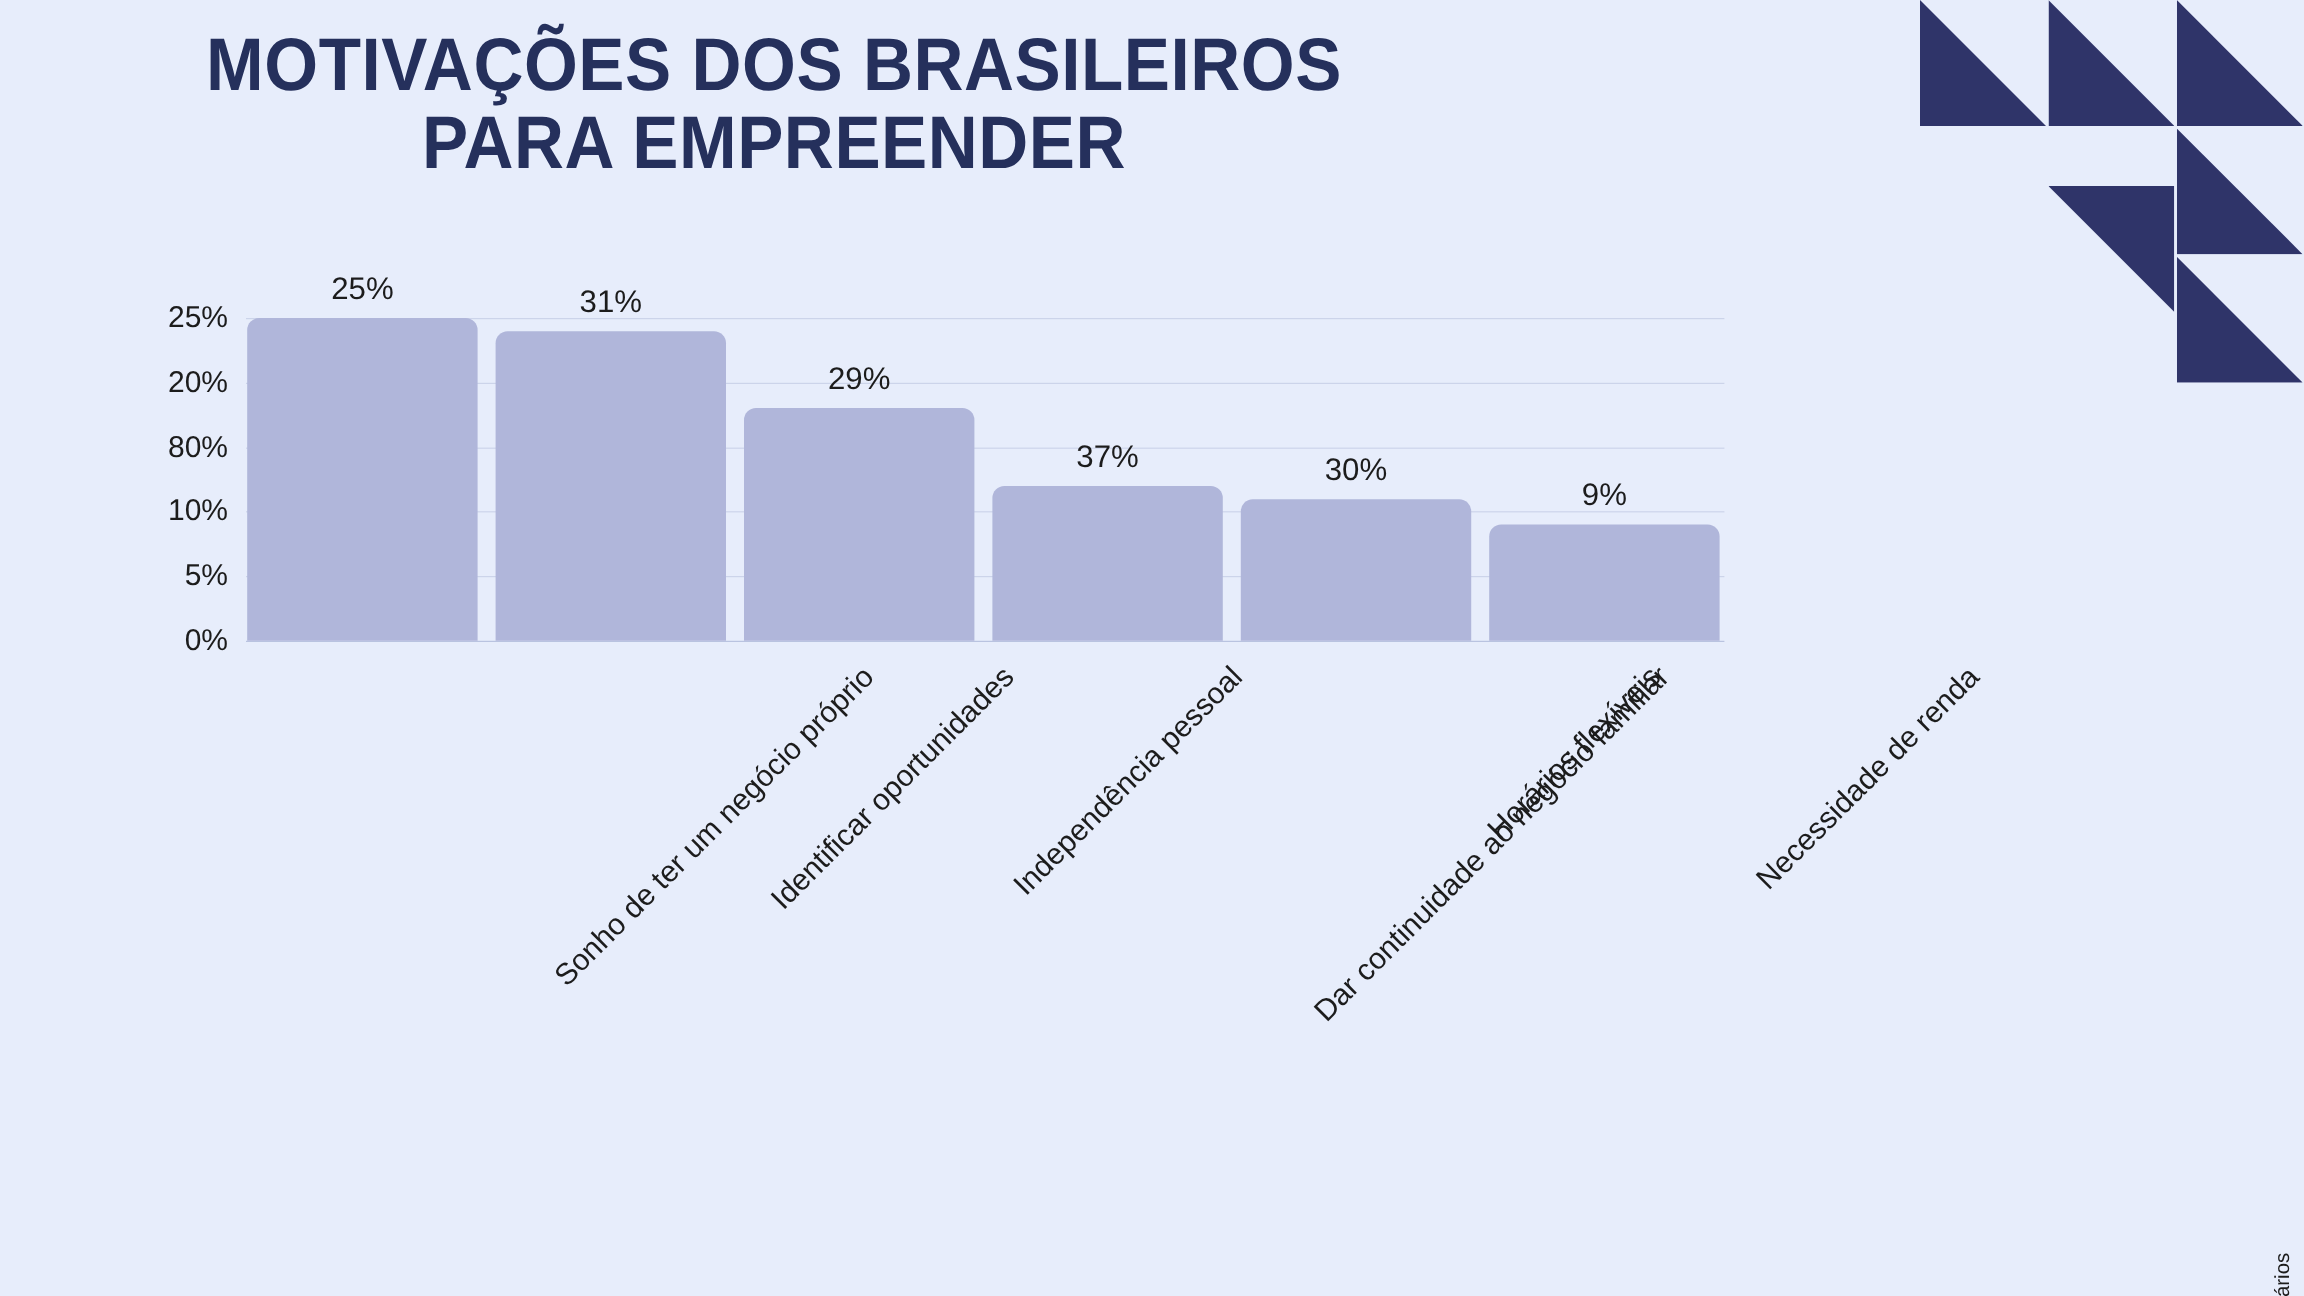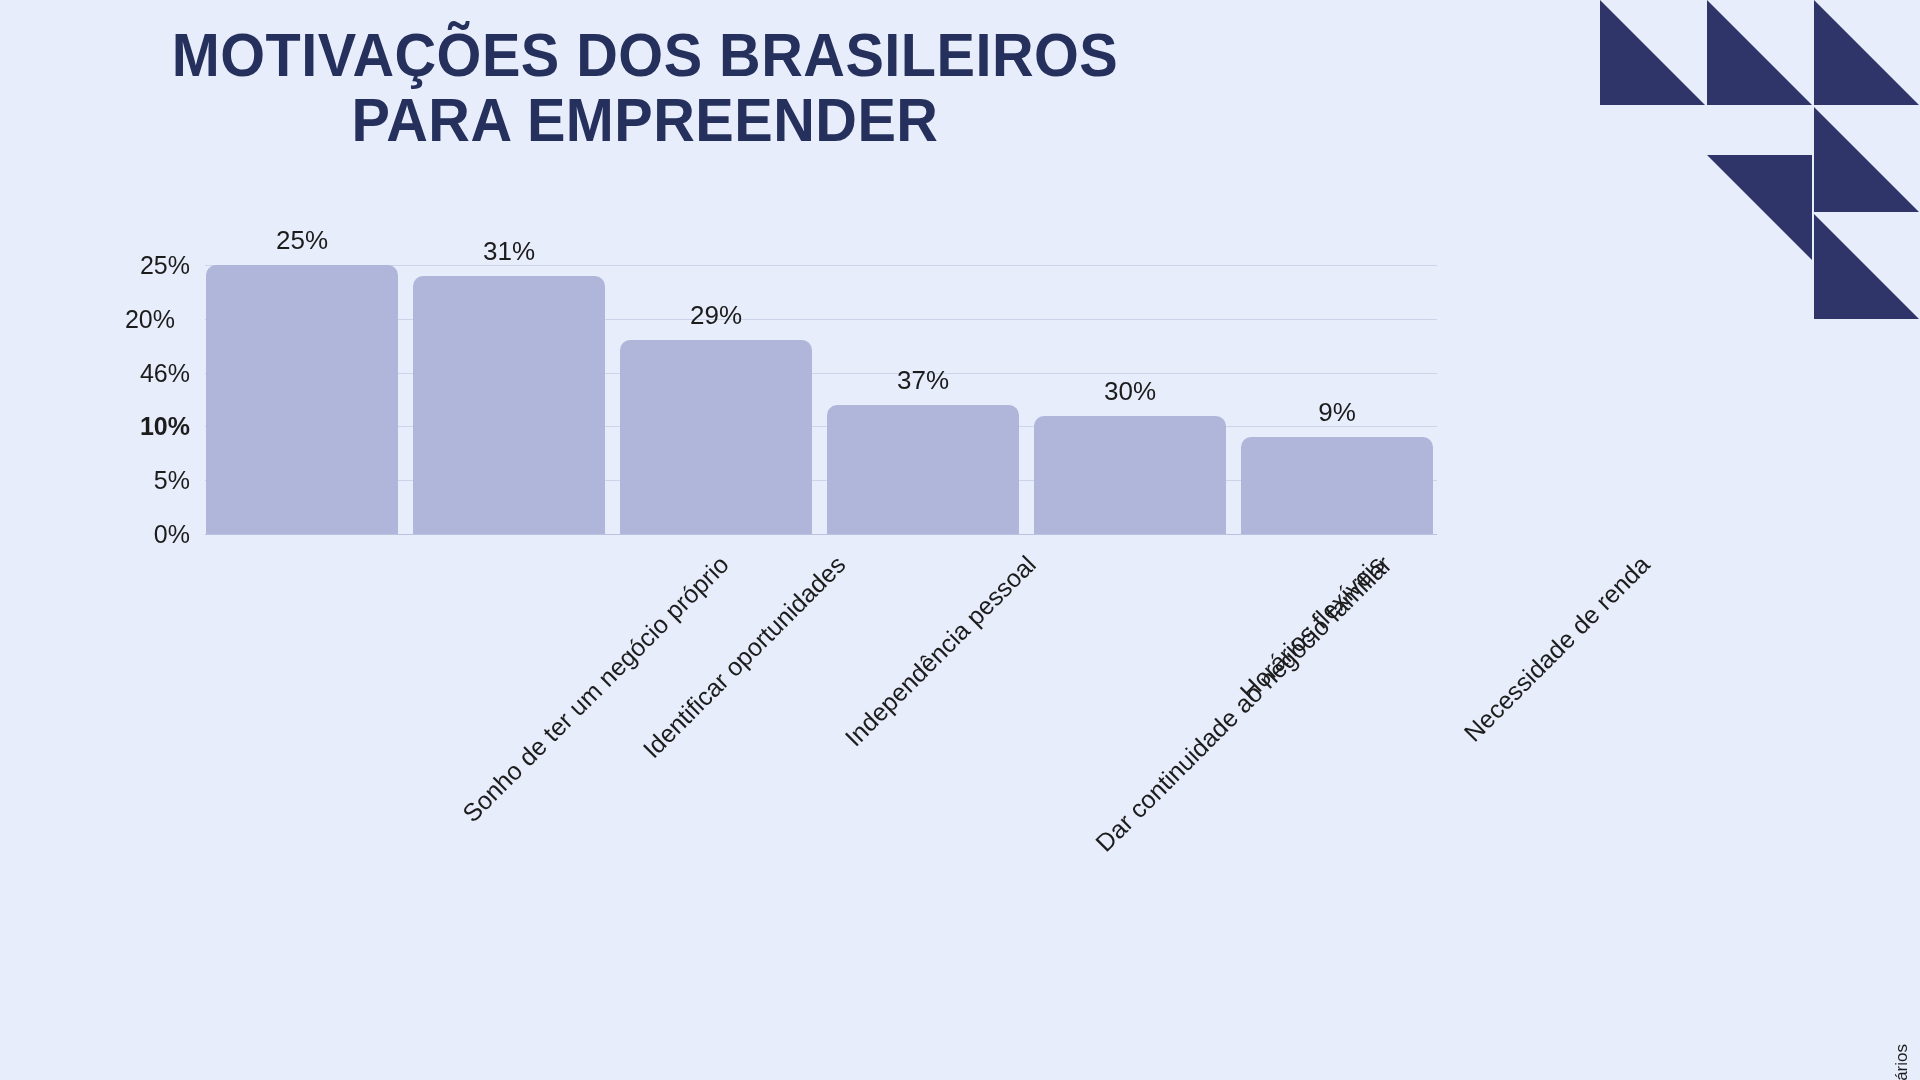--- a/index.html
+++ b/index.html
@@ -106,23 +106,23 @@
       <div class="axis-base" style="top: 534px;"></div>
       <div class="gridline" style="top: 480.2px;"></div>
       <div class="gridline" style="top: 426.4px;"></div>
       <div class="gridline" style="top: 372.6px;"></div>
       <div class="gridline" style="top: 318.8px;"></div>
       <div class="gridline" style="top: 265px;"></div>
     </div>
   <div id="yticks">
       <div class="ytick" style="top: 534px;">0%</div>
       <div class="ytick" style="top: 480.2px;">5%</div>
-      <div class="ytick" style="top: 426.4px; font-weight: bold;">10%</div>
-      <div class="ytick" style="top: 372.6px;">46%</div>
-      <div class="ytick" style="top: 318.8px; text-align: center;">20%</div>
+      <div class="ytick" style="top: 426.4px;">10%</div>
+      <div class="ytick" style="top: 372.6px;">80%</div>
+      <div class="ytick" style="top: 318.8px;">20%</div>
       <div class="ytick" style="top: 265px;">25%</div>
     </div>
   <div id="bars">
       <div class="bar" style="left: 206px; top: 265px; width: 192px; height: 269px; background: rgb(176, 182, 218);"></div>
       <div class="bar-value" style="left: 302px; top: 225px;">25%</div>
       <div class="bar" style="left: 413px; top: 275.76px; width: 192px; height: 258.24px; background: rgb(176, 182, 218);"></div>
       <div class="bar-value" style="left: 509px; top: 235.76px;">31%</div>
       <div class="bar" style="left: 620px; top: 340.32px; width: 192px; height: 193.68px; background: rgb(176, 182, 218);"></div>
       <div class="bar-value" style="left: 716px; top: 300.32px;">29%</div>
       <div class="bar" style="left: 827px; top: 404.88px; width: 192px; height: 129.12px; background: rgb(176, 182, 218);"></div>

